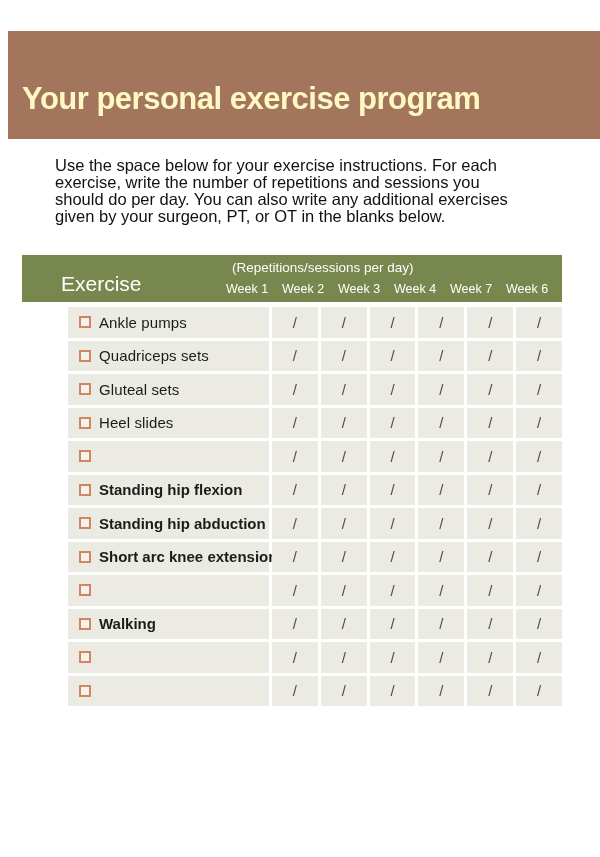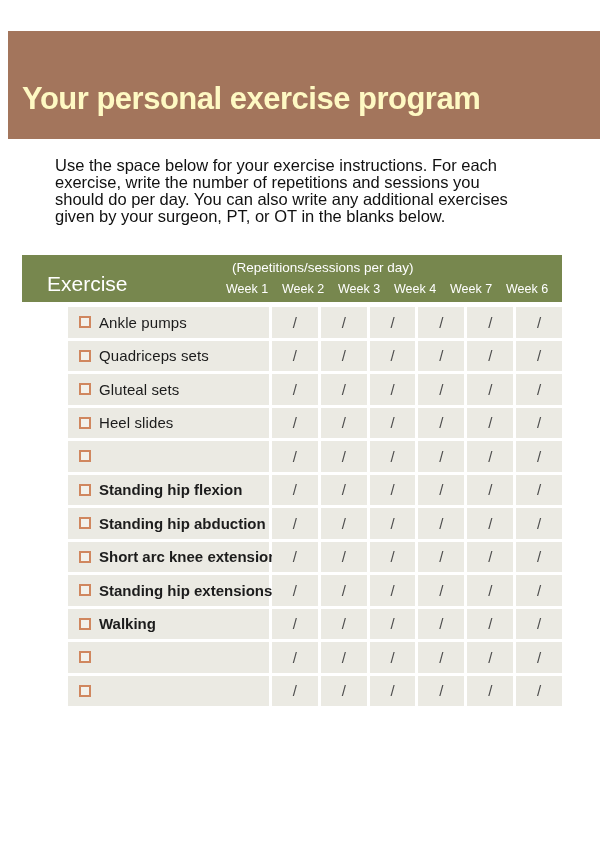--- a/index.html
+++ b/index.html
@@ -32,21 +32,21 @@
 
   .exercise-table{
     position:absolute;left:22px;top:255px;width:540px;
   }
   .thead{
     background:var(--green);height:47px;width:100%;
     display:grid;grid-template-columns:204px 336px;
   }
   .thead-left{
     display:flex;align-items:flex-end;
-    padding:0 0 6px 25px;
+    padding:0 0 6px 39px;
   }
   .thead-left .exercise-h{color:#fff;font-size:21px;font-weight:400;}
   .thead-right{
     display:flex;flex-direction:column;justify-content:space-between;
     padding:5px 0 6px 0;
   }
   .reps-h{color:#fff;font-size:13.5px;padding-left:6px;white-space:nowrap;}
   .weeks-row{
     display:grid;grid-template-columns:repeat(6,1fr);
   }
@@ -203,21 +203,20 @@
     <div class="week-cell">/</div>
     <div class="week-cell">/</div>
     <div class="week-cell">/</div>
     <div class="week-cell">/</div>
     <div class="week-cell">/</div>
   </div>
 
   <div class="trow">
     <div class="label-cell">
       <span class="checkbox"></span>
-      <span class="ex-label em">Standing hip extensions</span>
     </div>
     <div class="week-cell">/</div>
     <div class="week-cell">/</div>
     <div class="week-cell">/</div>
     <div class="week-cell">/</div>
     <div class="week-cell">/</div>
     <div class="week-cell">/</div>
   </div>
 
   <div class="trow">

